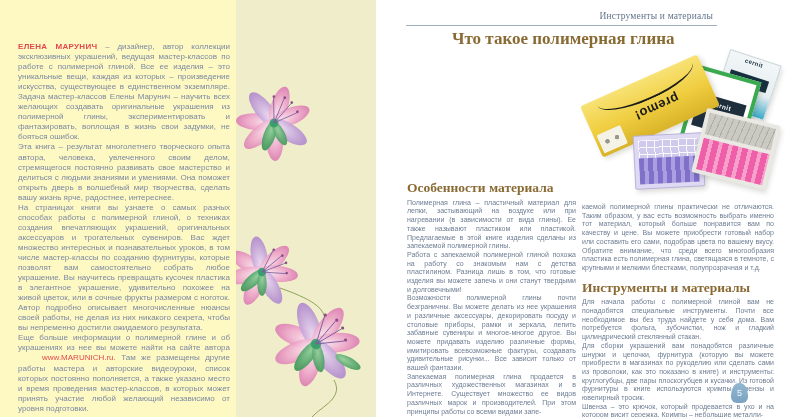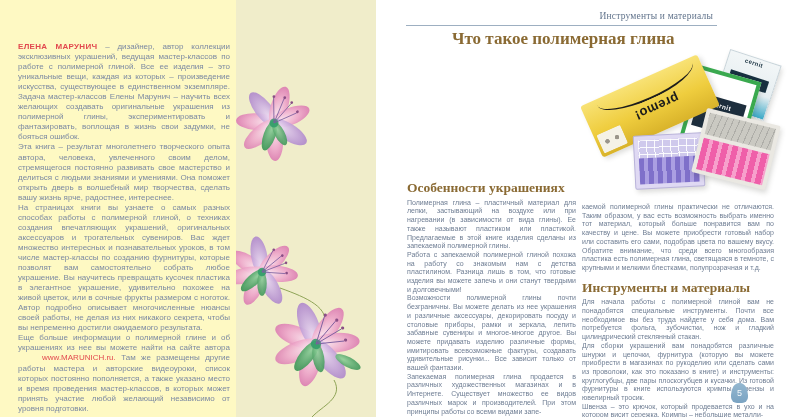--- a/index.html
+++ b/index.html
@@ -220,21 +220,21 @@
         <div class="purple-grid"></div>
         <div class="purple-strips"></div>
       </div>
       <div class="pack pink-pack">
         <div class="pink-label"></div>
         <div class="pink-strips"></div>
       </div>
     </div>
 
     <div class="col col-left">
-      <h2 class="section-heading">Особенности украшениях</h2>
+      <h2 class="section-heading">Особенности материала</h2>
       <p>Полимерная глина – пластичный материал для лепки, застывающий на воздухе или при нагревании (в зависимости от вида глины). Ее также называют пластиком или пластикой. Предлагаемые в этой книге изделия сделаны из запекаемой полимерной глины.</p>
       <p>Работа с запекаемой полимерной глиной похожа на работу со знакомым нам с детства пластилином. Разница лишь в том, что готовые изделия вы можете запечь и они станут твердыми и долговечными!</p>
       <p>Возможности полимерной глины почти безграничны. Вы можете делать из нее украшения и различные аксессуары, декорировать посуду и столовые приборы, рамки и зеркала, лепить забавные сувениры и многое-многое другое. Вы можете придавать изделию различные формы, имитировать всевозможные фактуры, создавать удивительные рисунки... Все зависит только от вашей фантазии.</p>
       <p>Запекаемая полимерная глина продается в различных художественных магазинах и в Интернете. Существует множество ее видов различных марок и производителей. При этом принципы работы со всеми видами запе-</p>
     </div>
 
     <div class="col col-right">
       <p>каемой полимерной глины практически не отличаются. Таким образом, у вас есть возможность выбрать именно тот материал, который больше понравится вам по качеству и цене. Вы можете приобрести готовый набор или составить его сами, подобрав цвета по вашему вкусу. Обратите внимание, что среди всего многообразия пластика есть полимерная глина, светящаяся в темноте, с крупными и мелкими блестками, полупрозрачная и т.д.</p>
       <h2 class="section-heading mt">Инструменты и материалы</h2>
       <p>Для начала работы с полимерной глиной вам не понадобятся специальные инструменты. Почти все необходимое вы без труда найдете у себя дома. Вам потребуется фольга, зубочистки, нож и гладкий цилиндрический стеклянный стакан.</p>

